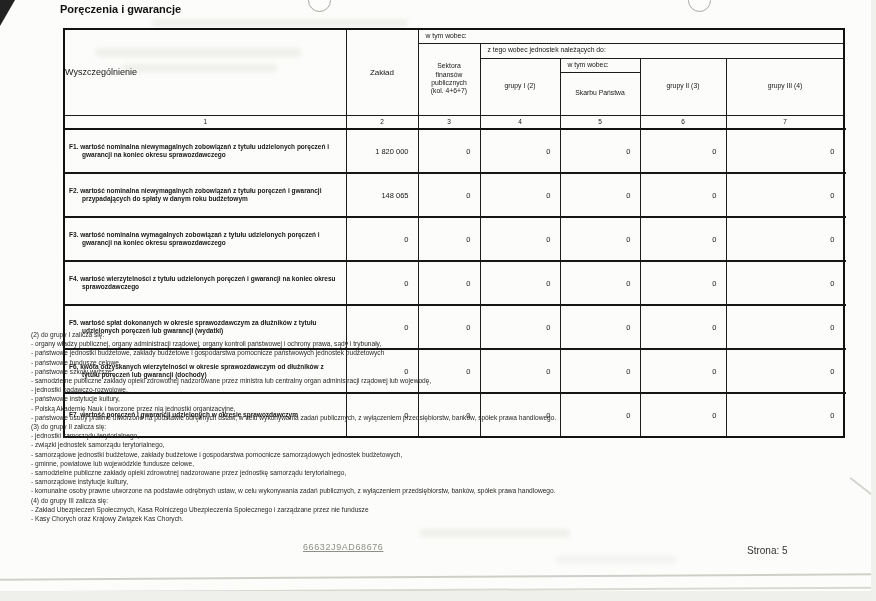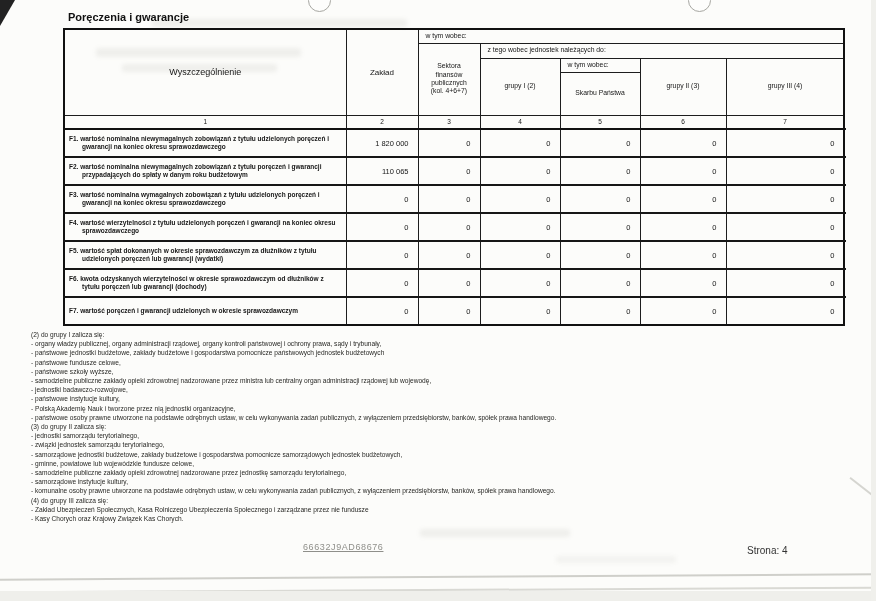--- a/index.html
+++ b/index.html
@@ -20,37 +20,37 @@
   .sm2{left:96px;top:48px;width:205px;height:9px;}
   .sm3{left:122px;top:64px;width:155px;height:8px;}
   .sm4{left:420px;top:529px;width:150px;height:8px;}
   .sm5{left:556px;top:556px;width:120px;height:7px;opacity:.09;}
   .edge-line-1{position:absolute;left:0;top:576px;width:876px;height:2px;background:#cfcfca;transform:rotate(-.35deg);}
   .edge-line-2{position:absolute;left:0;top:589px;width:876px;height:2px;background:#d9d9d4;transform:rotate(-.3deg);}
   .edge-below{position:absolute;left:0;top:591px;width:876px;height:10px;background:#efefeb;}
   .edge-diag{position:absolute;left:840px;top:506px;width:95px;height:2px;background:#d5d5d0;transform:rotate(38deg);}
   .edge-right{position:absolute;right:0;top:0;width:5px;height:601px;background:#f0f0ec;}
 
-  .title{position:absolute;left:60px;top:3px;font-size:11px;font-weight:bold;color:#111;margin:8px;}
+  .title{position:absolute;left:60px;top:3px;font-size:11px;font-weight:bold;color:#111;margin:0;}
 
   
   table.grid{position:absolute;left:63px;top:28px;width:780px;border-collapse:collapse;
     table-layout:fixed;border:2px solid #111;}
   .grid th,.grid td{border:1px solid #1d1d1d;padding:0;color:#161616;font-weight:normal;
     vertical-align:middle;overflow:hidden;}
   .c1{width:282px;}.c2{width:72px;}.c3{width:62px;}.c4{width:80px;}.c5{width:80px;}.c6{width:86px;}.c7{width:118px;}
   tr.h1{height:14px;} tr.h2{height:15px;} tr.h3{height:14px;} tr.h4{height:43px;}
-  th.spec{font-size:9px;text-align:center;margin-top:39px;}
+  th.spec{font-size:9px;text-align:left;margin-top:39px;}
   th.ogol{font-size:8px;text-align:center;}
   th.sm{font-size:6.8px;line-height:1.22;text-align:center;}
   th.left{text-align:left;padding-left:7px;}
   .pre{white-space:pre-line;}
   tr.nums{height:14px;}
   tr.nums td{font-size:6.5px;text-align:center;border-bottom:2px solid #111;}
-  tr.r{height:28px;}
+  tr.r{height:44px;}
   tr.r td{border-top:2px solid #161616;}
   td.lbl{font-size:6.5px;font-weight:bold;line-height:1.3;padding:2px 4px 2px 17px;text-indent:-13px;}
   td.val{font-size:7.5px;text-align:right;padding-right:9px;}
 
   .footnotes{position:absolute;left:31px;top:330px;width:832px;font-size:6.6px;
     line-height:9.2px;color:#282825;white-space:pre-line;}
   .code{position:absolute;left:303px;top:542px;font-size:9px;color:#8f8f8a;letter-spacing:.6px;text-decoration:underline;}
   .pageno{position:absolute;left:747px;top:545px;font-size:10px;color:#333;}
 </style>
 </head>
@@ -116,21 +116,21 @@
       <td class="val">1 820 000</td>
       <td class="val">0</td>
       <td class="val">0</td>
       <td class="val">0</td>
       <td class="val">0</td>
       <td class="val">0</td>
       <td class="val">0</td>
     </tr>
     <tr class="r">
       <td class="lbl">F2. wartość nominalna niewymagalnych zobowiązań z tytułu poręczeń i gwarancji przypadających do spłaty w danym roku budżetowym</td>
-      <td class="val">110 065</td>
+      <td class="val">148 065</td>
       <td class="val">0</td>
       <td class="val">0</td>
       <td class="val">0</td>
       <td class="val">0</td>
       <td class="val">0</td>
       <td class="val">0</td>
     </tr>
     <tr class="r">
       <td class="lbl">F3. wartość nominalna wymagalnych zobowiązań z tytułu udzielonych poręczeń i gwarancji na koniec okresu sprawozdawczego</td>
       <td class="val">0</td>
@@ -200,20 +200,20 @@
 - samorządowe jednostki budżetowe, zakłady budżetowe i gospodarstwa pomocnicze samorządowych jednostek budżetowych,
 - gminne, powiatowe lub wojewódzkie fundusze celowe,
 - samodzielne publiczne zakłady opieki zdrowotnej nadzorowane przez  jednostkę samorządu terytorialnego,
 - samorządowe instytucje kultury,
 - komunalne osoby prawne utworzone na podstawie odrębnych ustaw, w celu wykonywania zadań publicznych, z wyłączeniem przedsiębiorstw, banków, spółek prawa handlowego.
 (4) do grupy III  zalicza się:
 - Zakład Ubezpieczeń Społecznych, Kasa Rolniczego Ubezpieczenia Społecznego i zarządzane przez nie fundusze
 - Kasy Chorych oraz Krajowy Związek Kas Chorych.</div>
 
   <div class="code">66632J9AD68676</div>
-  <div class="pageno">Strona: 4</div>
+  <div class="pageno">Strona: 5</div>
 
   <div class="edge-line-1"></div>
   <div class="edge-line-2"></div>
   <div class="edge-below"></div>
   <div class="edge-diag"></div>
   <div class="edge-right"></div>
 </div>
 
 </body></html>

